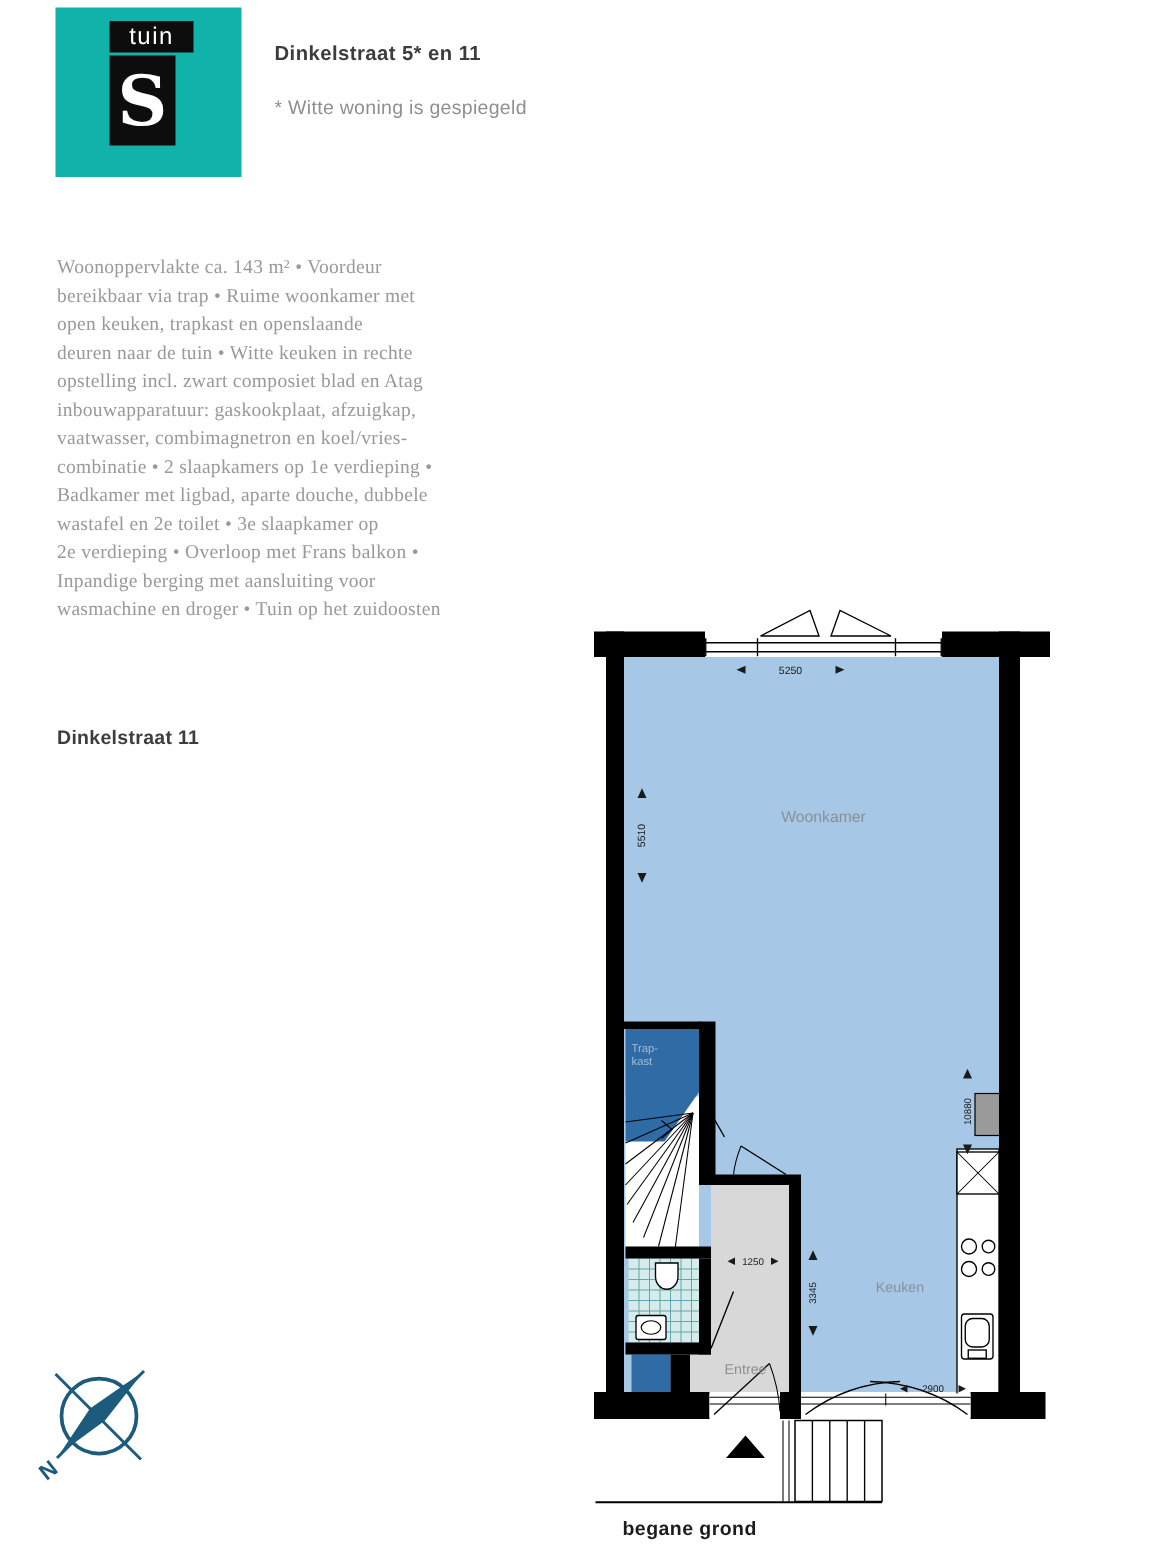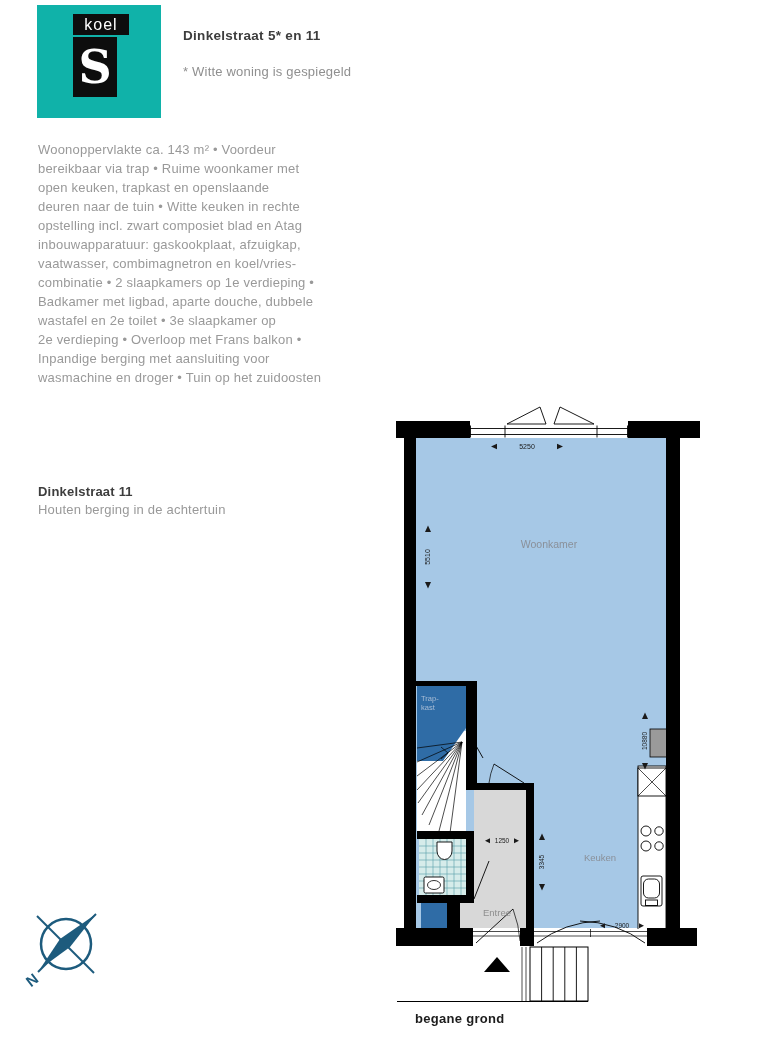--- a/index.html
+++ b/index.html
@@ -10,22 +10,22 @@
         background:var(--accent-teal,#10b2a9);}
   .logo-type{position:absolute;left:36px;top:9px;width:56px;height:21px;background:#0d0d0d;
         color:#fff;font-size:16px;letter-spacing:1px;display:flex;align-items:center;justify-content:center;}
   .logo-s{position:absolute;left:36px;top:32px;width:44px;height:60px;background:#0d0d0d;
         color:#fff;font-family:"DejaVu Serif",serif;font-weight:700;font-size:46px;
         display:flex;align-items:center;justify-content:center;}
   
   .header-title{position:absolute;left:183px;top:28px;font-size:13.5px;font-weight:700;color:#3d3d3d;letter-spacing:.3px;}
   .header-note{position:absolute;left:183px;top:64px;font-size:13px;color:#8f8f8f;letter-spacing:.2px;}
   
-  .description{position:absolute;left:38px;top:140px;width:345px;font-size:13px;line-height:19px;
-        color:#999;white-space:pre-line;letter-spacing:.2px;}
+  .description{position:absolute;left:38px;top:168px;width:345px;font-size:13px;line-height:19px;
+        color:#999;white-space:pre-line;letter-spacing:.2px;font-family:Liberation Serif, serif;}
   .section{position:absolute;left:38px;width:345px;}
   .section-1{top:424px;} .section-2{top:484px;}
   .section-title{font-size:13px;font-weight:700;color:#3d3d3d;letter-spacing:.2px;}
   .section-text{font-size:13px;color:#999;margin-top:3px;letter-spacing:.2px;}
   
   .floorplan{position:absolute;left:390px;top:400px;width:330px;height:642px;}
   .wall{fill:var(--wall,#000);}
   .room-fill{fill:var(--room-fill,#a6c8e6);}
   .closet-fill{fill:var(--closet-fill,#2f6ca6);}
   .tile-fill{fill:var(--tile-fill,#d6ecea);}
@@ -46,21 +46,21 @@
   .compass-n{fill:var(--compass,#1d5b7d);font-size:15px;font-weight:700;font-family:"Liberation Sans",sans-serif;}
   
   .caption{position:absolute;left:415px;top:1011px;font-size:13px;font-weight:700;color:#1c1c1c;letter-spacing:.3px;}
 </style>
 </head>
 <body>
 
 <div class="page">
 
   <div class="logo">
-    <div class="logo-type">koel</div>
+    <div class="logo-type">tuin</div>
     <div class="logo-s">S</div>
   </div>
 
   <div class="header-title">Dinkelstraat 5* en 11</div>
   <div class="header-note">* Witte woning is gespiegeld</div>
 
   <div class="description">Woonoppervlakte ca. 143 m² • Voordeur
 bereikbaar via trap • Ruime woonkamer met
 open keuken, trapkast en openslaande
 deuren naar de tuin • Witte keuken in rechte
@@ -71,21 +71,20 @@
 Badkamer met ligbad, aparte douche, dubbele
 wastafel en 2e toilet • 3e slaapkamer op
 2e verdieping • Overloop met Frans balkon •
 Inpandige berging met aansluiting voor
 wasmachine en droger • Tuin op het zuidoosten</div>
 
   <div class="section section-1">
   </div>
   <div class="section section-2">
     <div class="section-title">Dinkelstraat 11</div>
-    <div class="section-text">Houten berging in de achtertuin</div>
   </div>
 
   <svg class="floorplan" viewBox="390 400 330 642">
 
     <rect class="room-fill" x="416" y="437" width="250" height="491"></rect>
     <rect x="417" y="731" width="49" height="102" fill="#fff"></rect>
     <polygon class="closet-fill" points="417,686 466,686 466,728 443,761 417,761"></polygon>
     <polygon class="entree-fill" points="474,790 526,790 526,928 460,928 460,903 474,903"></polygon>
     <rect class="closet-fill" x="421" y="903" width="26" height="25"></rect>
 

